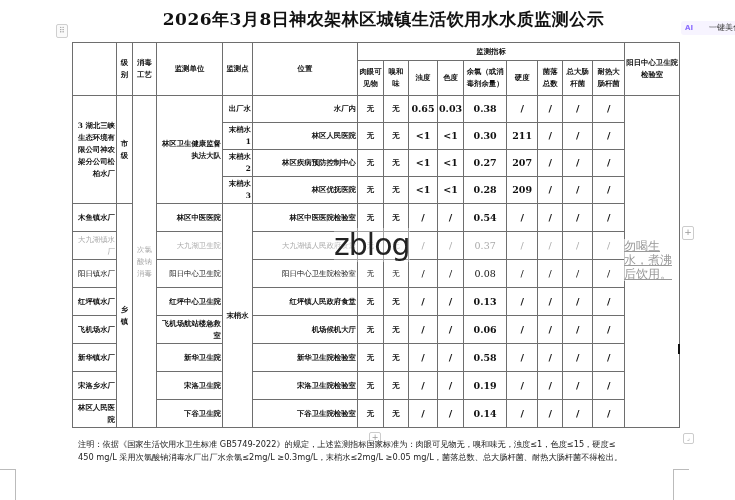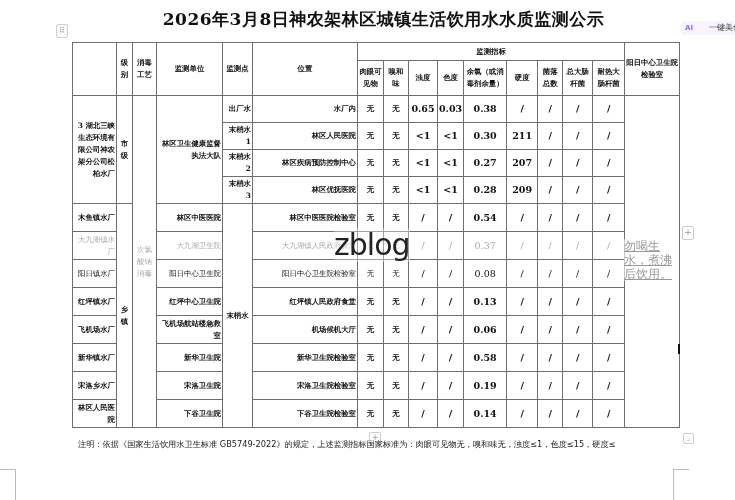--- a/index.html
+++ b/index.html
@@ -297,18 +297,19 @@
 
 <div class="tip">勿喝生水，煮沸后饮用。</div>
 <div class="watermark">zblog</div>
 <div class="add-btn">+</div>
 <div class="add-btn2">+</div>
 <div class="resize-btn">⌟</div>
 <div class="cursor-bar"></div>
 
 <div class="note">
   <div>注明：依据《国家生活饮用水卫生标准 GB5749-2022》的规定，上述监测指标国家标准为：肉眼可见物无，嗅和味无，浊度≤1，色度≤15，硬度≤</div>
+  <div>450 mg/L 采用次氯酸钠消毒水厂出厂水余氯≤2mg/L  ≥0.3mg/L，末梢水≤2mg/L  ≥0.05 mg/L，菌落总数、总大肠杆菌、耐热大肠杆菌不得检出。</div>
 </div>
 
 <div class="page-line-v" style="left:15px;top:470px;width:1px;height:30px;"></div>
 <div class="page-line-v" style="left:0;top:469px;width:16px;height:1px;"></div>
 <div class="page-line-v" style="left:673px;top:470px;width:1px;height:30px;"></div>
 <div class="page-line-v" style="left:673px;top:469px;width:16px;height:1px;"></div>
 
 </body></html>

